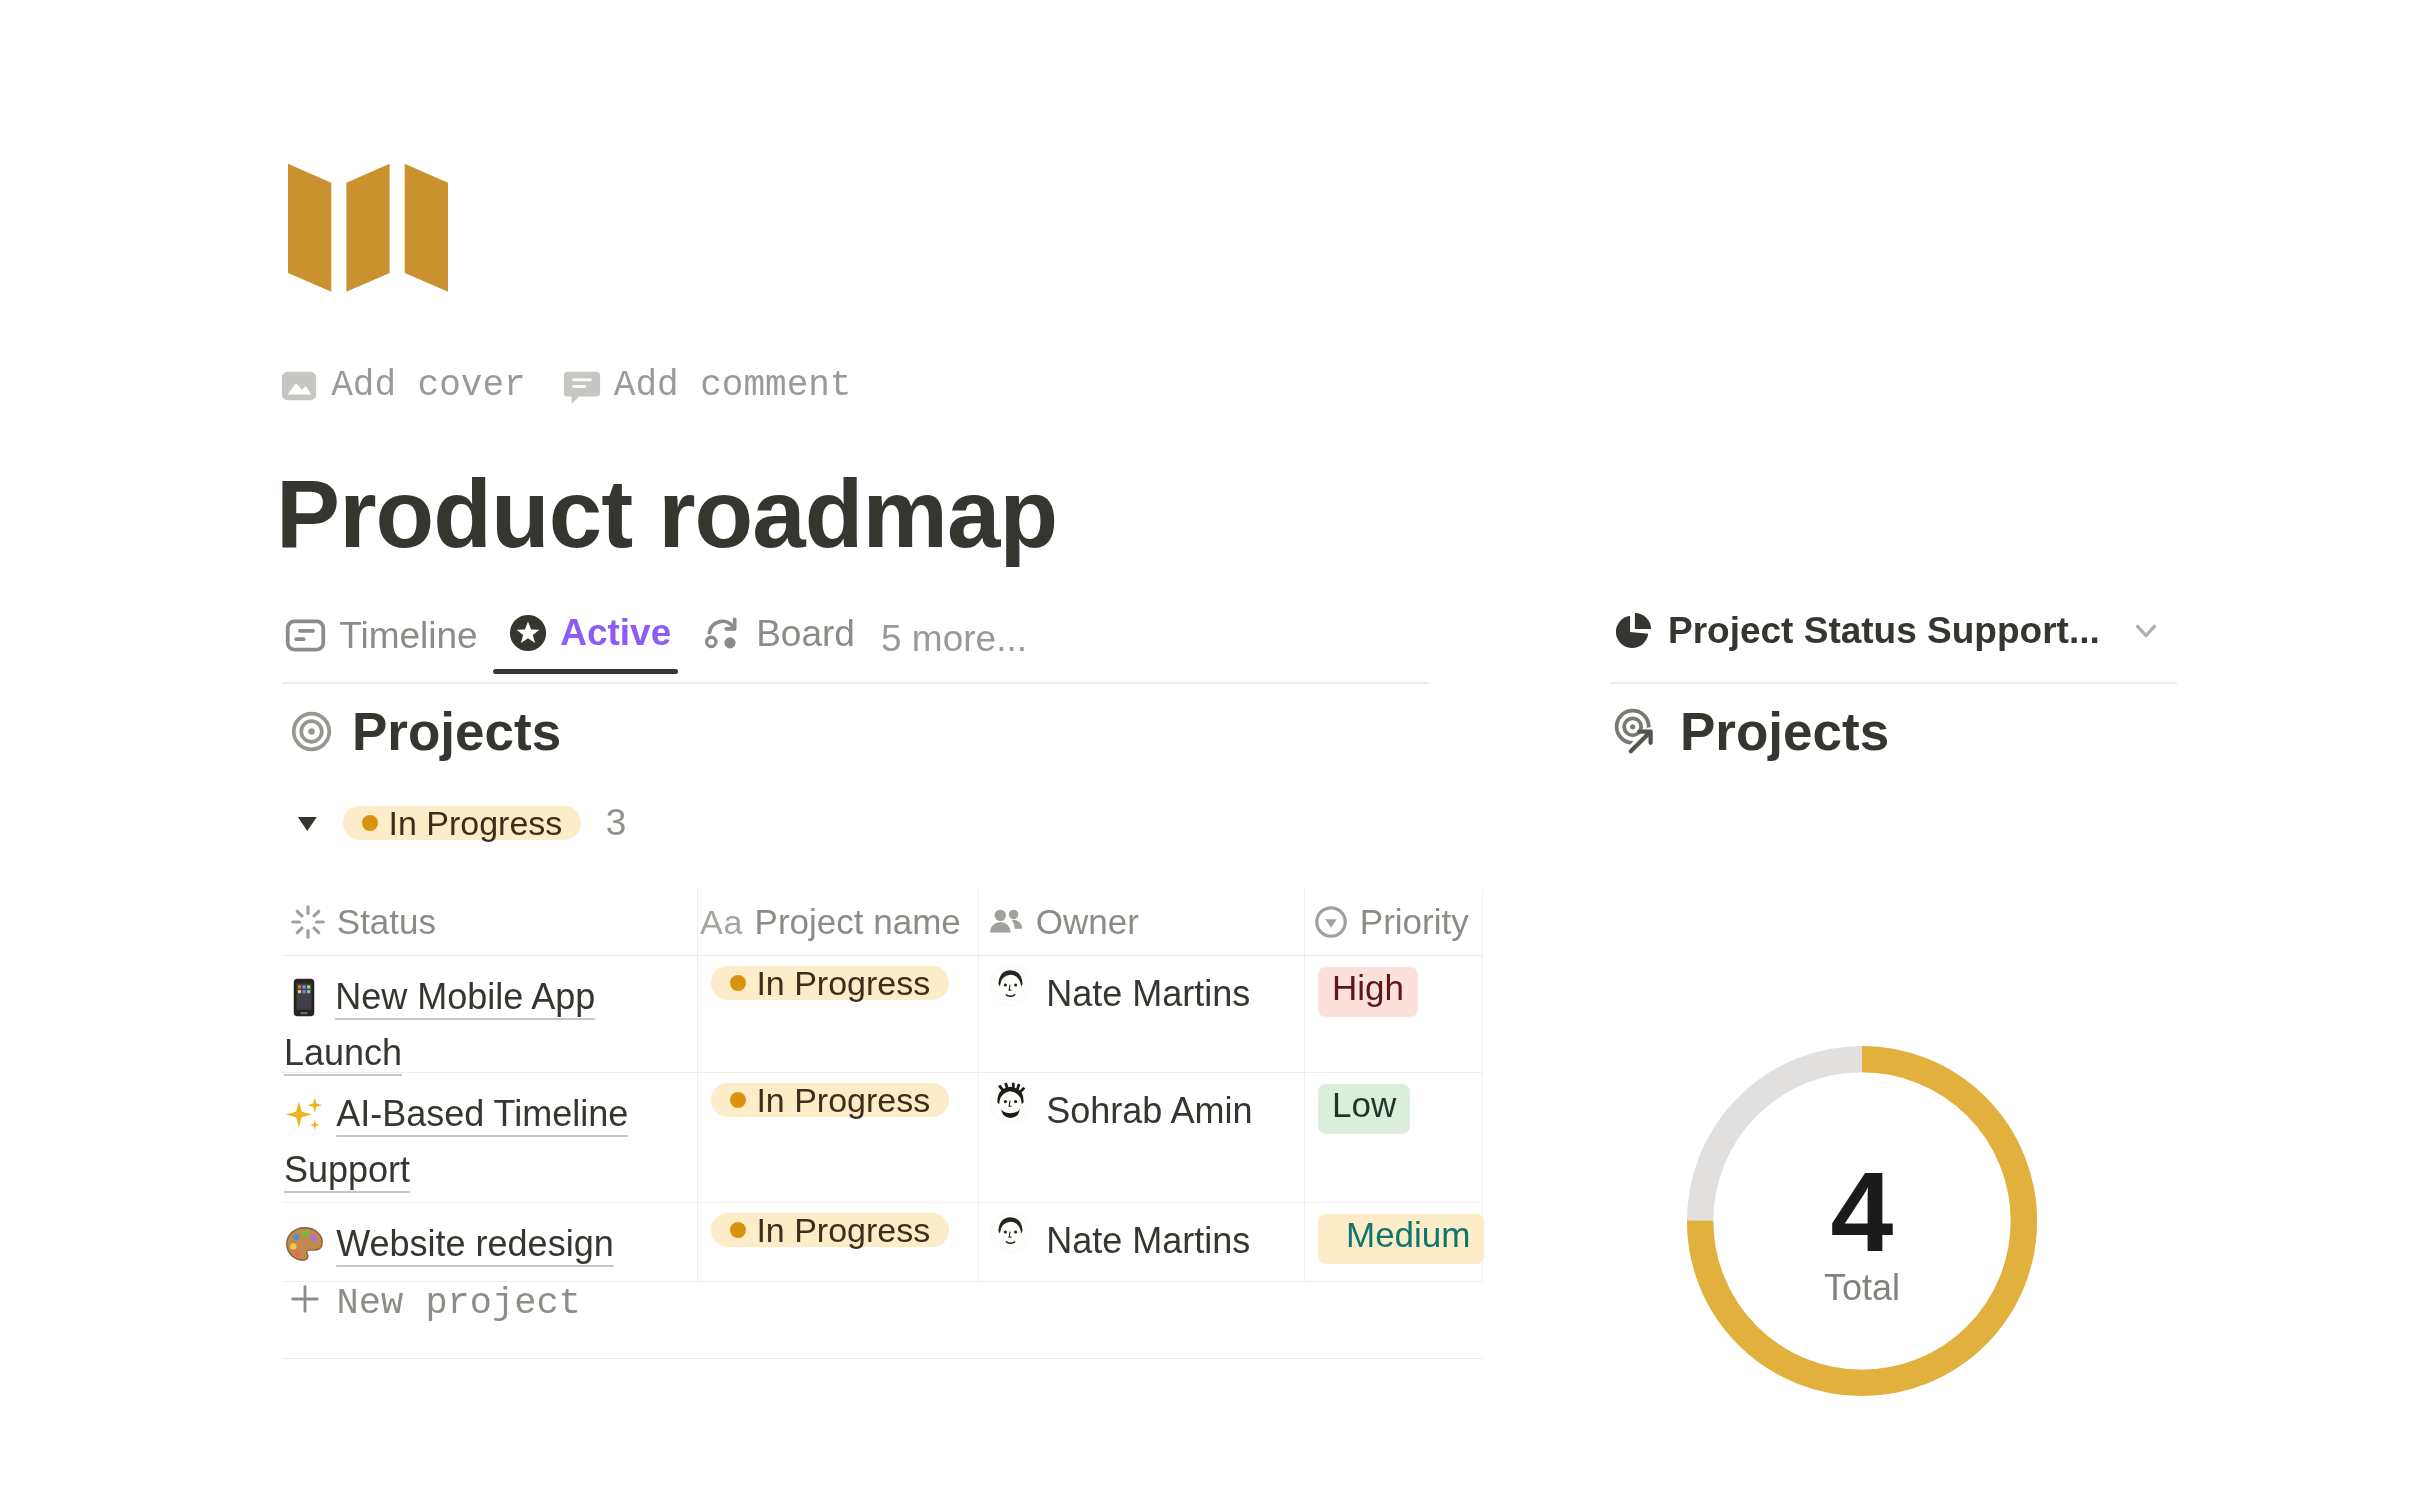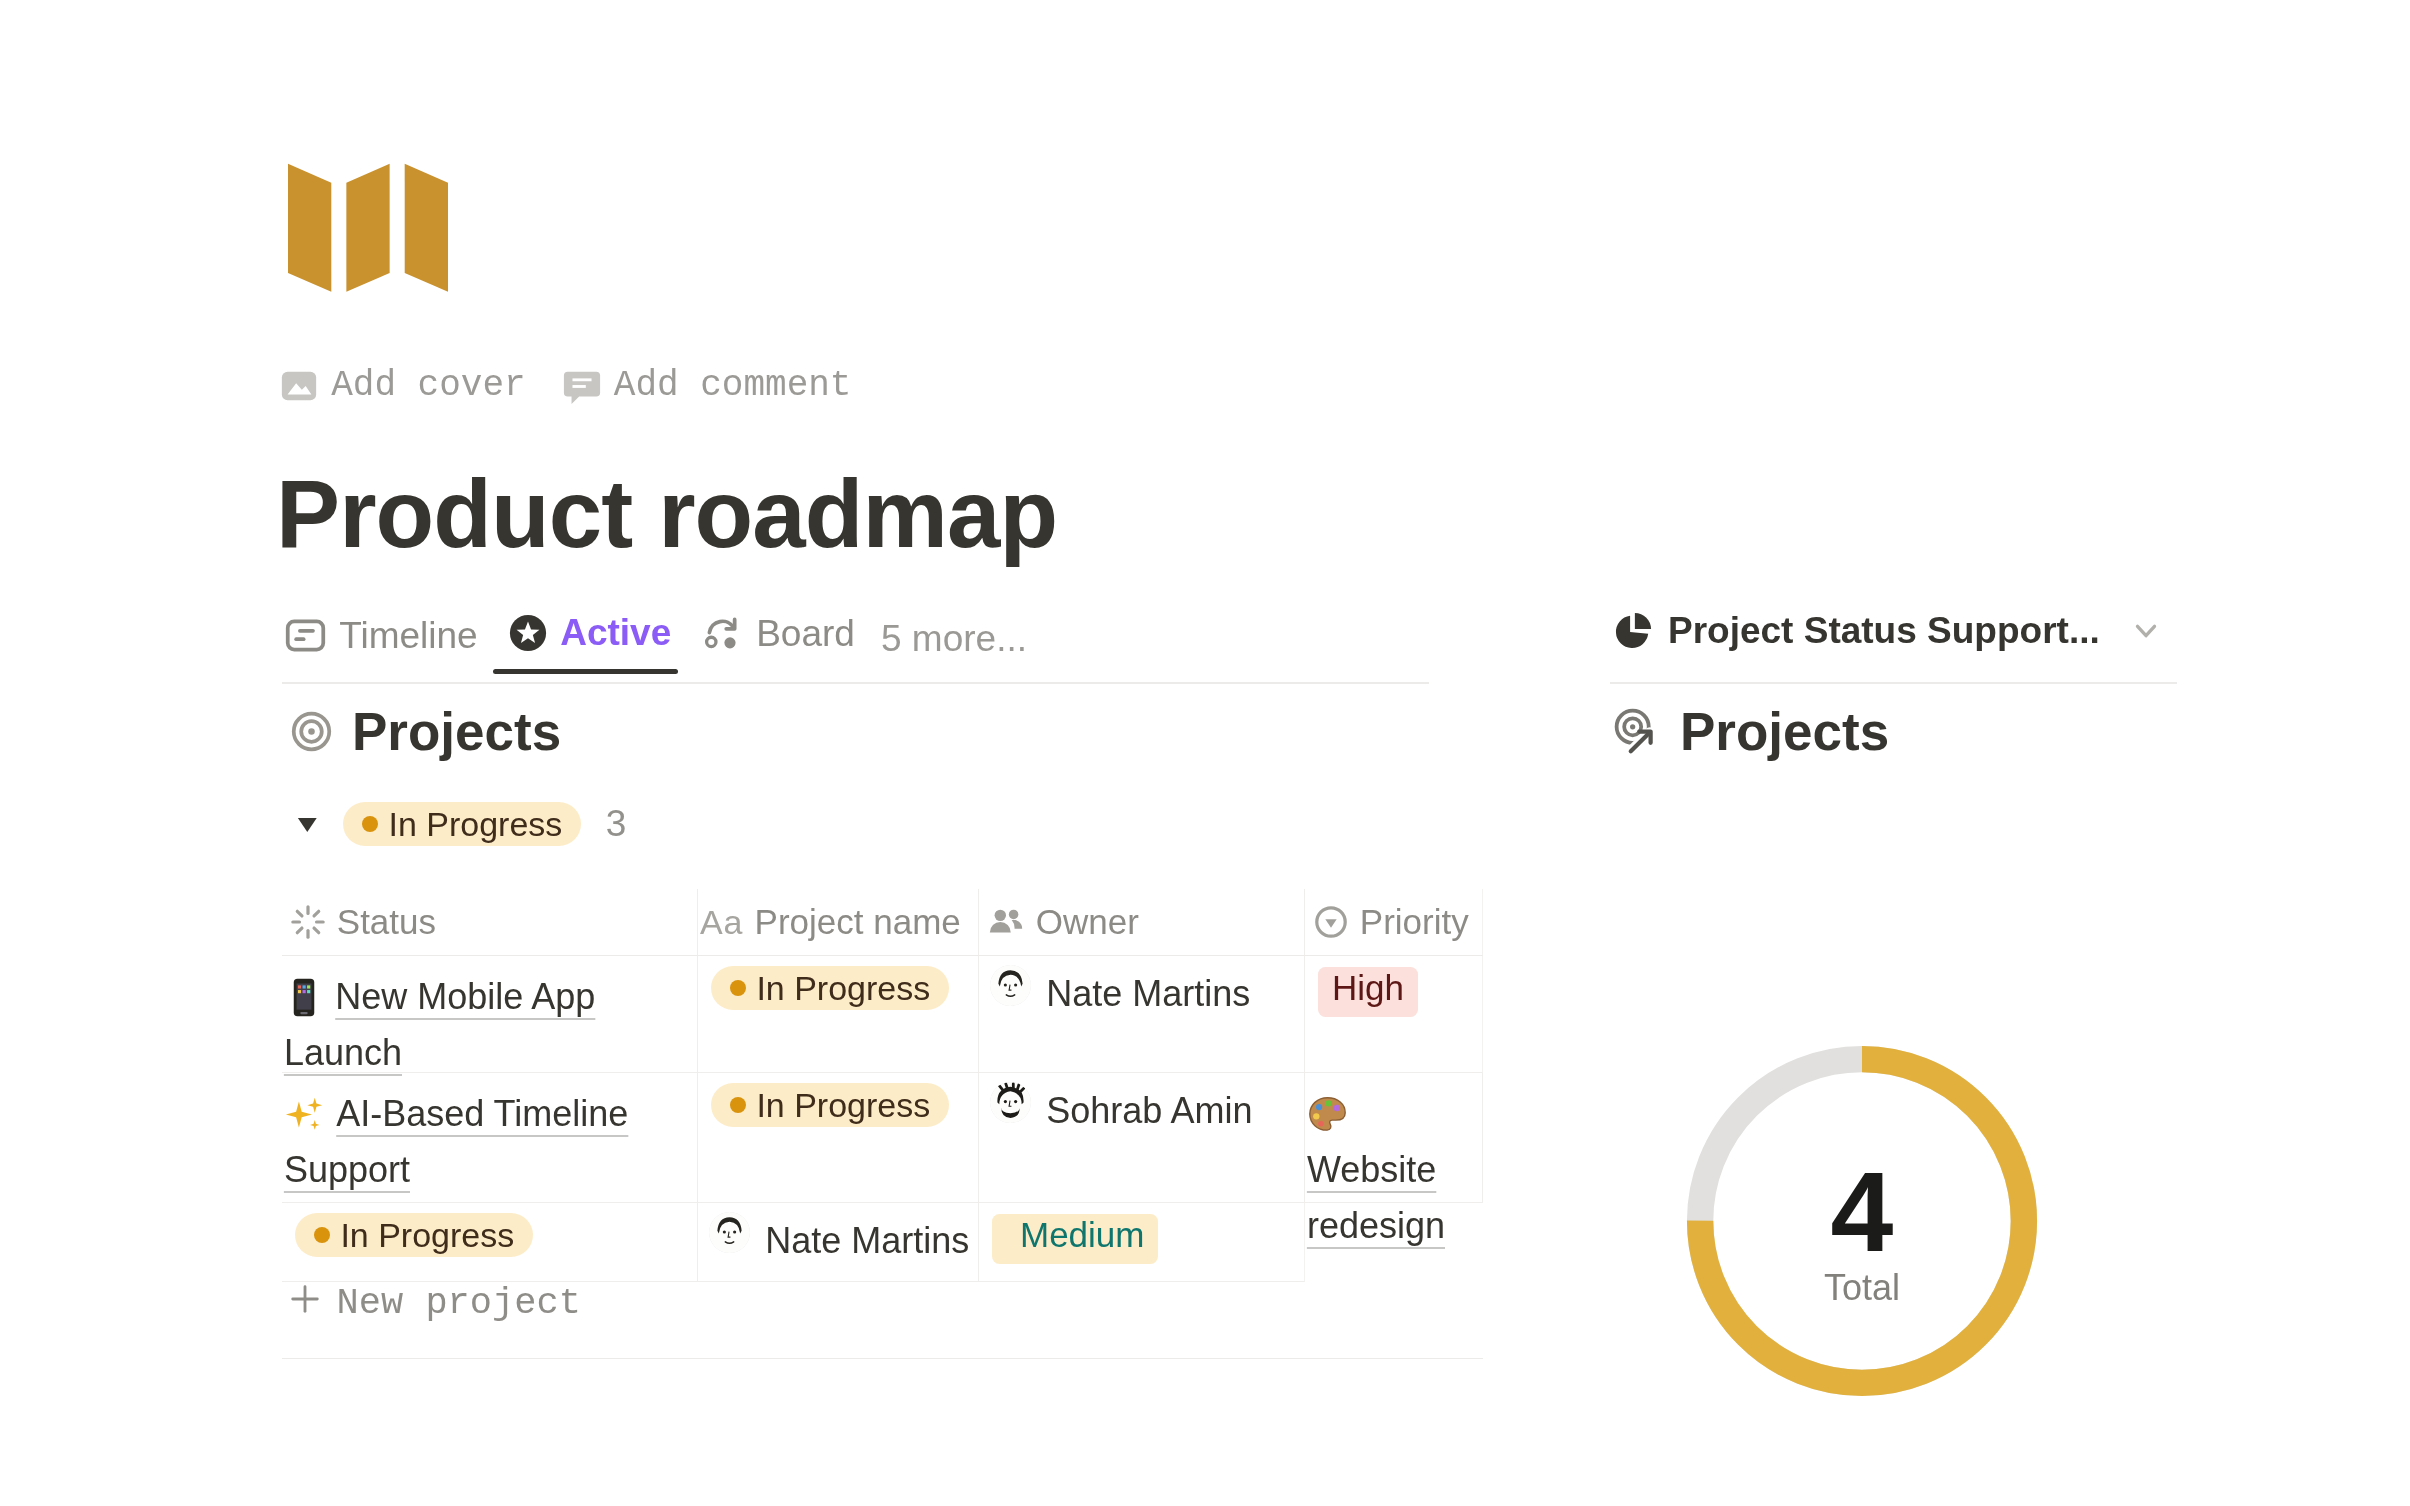--- a/index.html
+++ b/index.html
@@ -39,21 +39,21 @@
   .right-divider{left:1610px;top:682px;width:567px;height:1.9px;background:#ECEBE9;}
 
   
   .section-heading{display:flex;align-items:center;gap:19px;cursor:pointer;}
   .heading-left{left:290px;top:701px;}
   .heading-right{left:1610px;top:701px;}
   .section-heading .h-text{font-size:53px;font-weight:700;color:#37352F;}
 
   
   .group-row{left:296px;top:802px;display:flex;align-items:center;gap:24.5px;}
-  .pill{display:inline-flex;align-items:center;gap:10.4px;height:44px;padding:0 19px;border-radius:22.6px;
+  .pill{display:inline-flex;align-items:center;gap:10.4px;height:34px;padding:0 19px;border-radius:22.6px;
         background:#FDECC8;color:#402C1B;font-size:34px;font-weight:500;white-space:nowrap;}
   .pill .dot{width:16px;height:16px;border-radius:50%;background:#D9930D;}
   .group-count{font-size:37px;color:#93918C;}
 
   
   .table{left:282px;top:889px;width:1201px;display:grid;
          grid-template-columns:416px 281px 326px 178px;
          grid-template-rows:67px 117px 130px 79px 77px;}
   .th{display:flex;align-items:center;gap:11.3px;color:#8D8B86;font-size:35px;
       border-bottom:1.9px solid #ECEBE9;padding-left:7.5px;}
@@ -318,20 +318,23 @@
         <path d="M10 4 L14 9 M17 2 L19 8 M25 2 L25 8 M31 3 L29 9 M36 7 L32 11" stroke="#1E1C18" stroke-width="3" stroke-linecap="round"></path>
         <circle cx="16.5" cy="21" r="1.7" fill="#1E1C18"></circle>
           <circle cx="27.5" cy="21" r="1.7" fill="#1E1C18"></circle>
         <path d="M21.5 20 L20.5 26 L23 26" fill="none" stroke="#1E1C18" stroke-width="1.2"></path>
         <path d="M12 27 Q12 38 22 38.5 Q32 38 32 27 Q32 33 22 33.5 Q12 33 12 27 Z" fill="#1E1C18"></path>
         <path d="M19 30.5 Q22 32 25 30.5" fill="none" stroke="#ffffff" stroke-width="1.4" stroke-linecap="round"></path>
       </svg>
     </span>
     <span class="owner-name">Sohrab Amin</span>
   </div>
+  <div class="cell vline-light priority-cell">
+    <span class="ppill low">Low</span>
+  </div>
 
   <div class="cell vline name-cell">
     <span class="row-icon">
       <svg width="41" height="41" viewBox="0 0 44 44">
         <path d="M22 4 C33 4 41 11 41 20 C41 26 36 28 31 28 L27 28 C24.5 28 23.5 30 25 32.5 C26.5 35 25.5 38.5 21.5 38.8 C11.5 39 3 31.5 3 21.5 C3 11.5 11.5 4 22 4 Z" fill="#C08A4D" stroke="#8B5E34" stroke-width="1.5"></path>
         <circle cx="13" cy="14" r="3.4" fill="#4A90D9"></circle>
         <circle cx="23" cy="10" r="3.4" fill="#67C23A"></circle>
         <circle cx="32" cy="15" r="3.4" fill="#B36AE2"></circle>
         <circle cx="10" cy="24" r="3.4" fill="#F2C94C"></circle>
         <circle cx="15" cy="32" r="3" fill="#E8655A"></circle>

